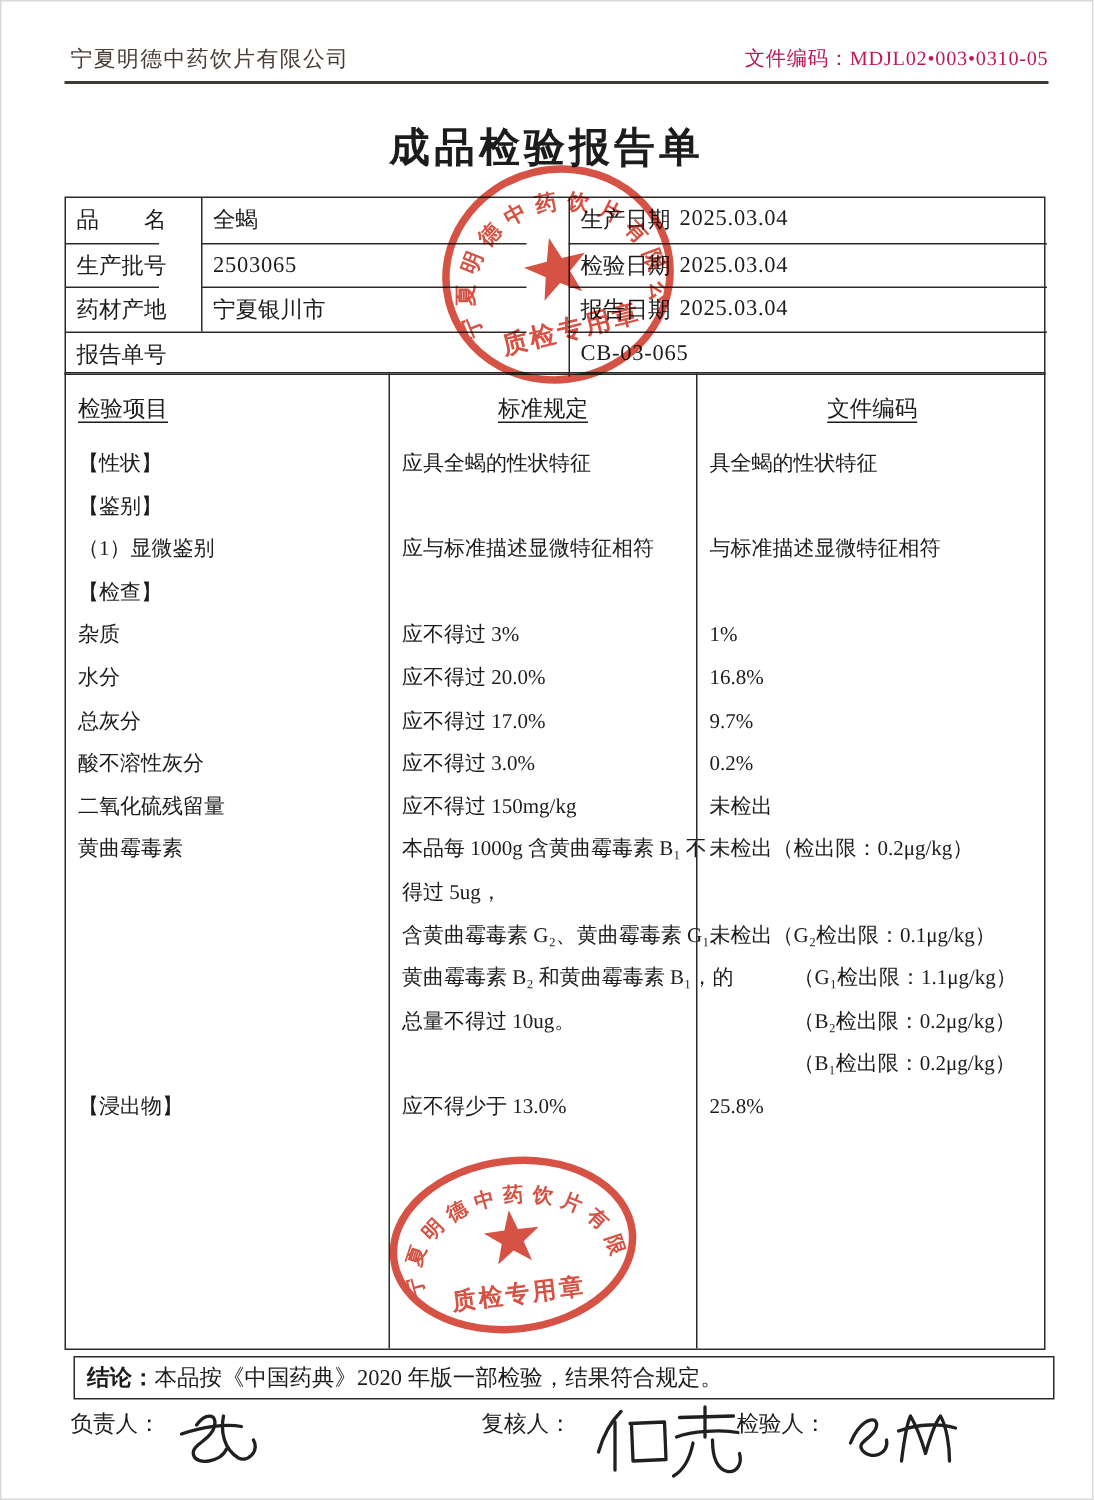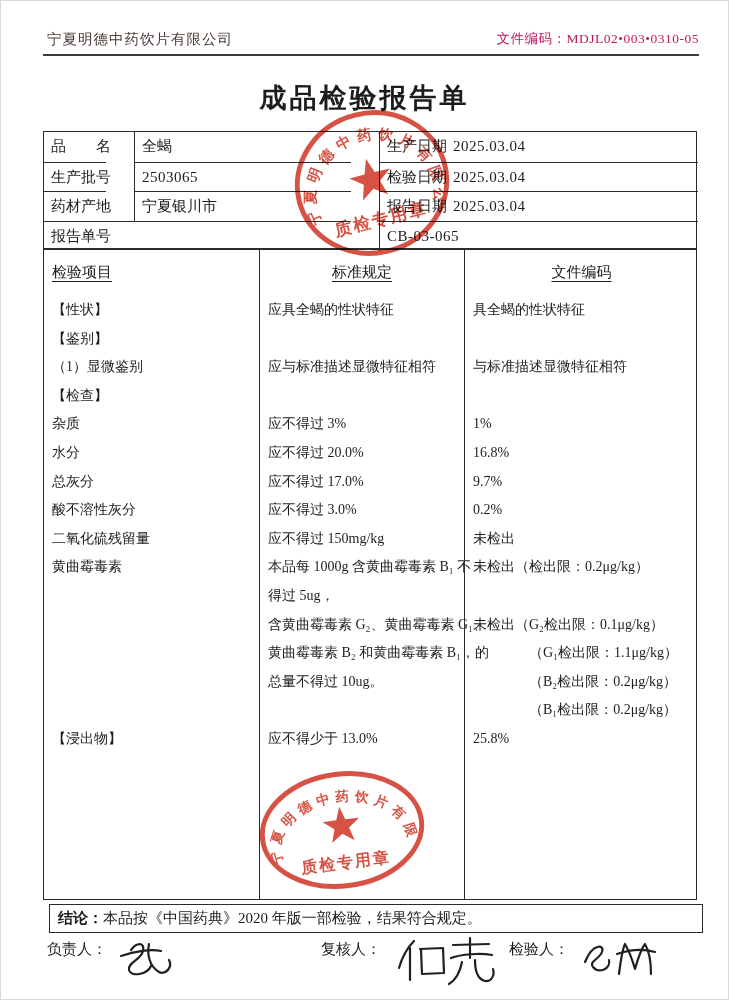--- a/index.html
+++ b/index.html
@@ -43,21 +43,21 @@
   
   .conclusion{
     position:absolute;left:49px;top:903.5px;width:654px;height:29px;
     border:1.6px solid #2e2a28;box-sizing:border-box;display:flex;align-items:center;
     padding-left:8px;font-size:15px;
   }
   .conclusion .clabel{font-weight:bold;}
   
   .sigrow{position:absolute;left:43px;top:938px;width:654px;height:55px;font-size:15px;}
   .siggroup{position:absolute;top:2px;display:flex;align-items:flex-start;}
-  .sg1{left:4px;} .sg2{left:278px;} .sg3{left:466px;}
+  .sg1{left:4px;} .sg2{left:278px;} .sg3{left:448px;}
   .sig-svg{margin-left:6px;margin-top:-4px;}
   .sig-svg path{stroke:#20201f;stroke-width:2.2;fill:none;stroke-linecap:round;stroke-linejoin:round;}
   
   .stamp{position:absolute;mix-blend-mode:multiply;opacity:.88;}
   .stamp-top{left:292px;top:108px;transform:rotate(-14deg);}
   .stamp-bottom{left:256px;top:768px;transform:rotate(-7deg);}
   .stamp text{font-family:"Liberation Serif","DejaVu Serif",serif;font-weight:bold;}
 </style>
 </head>
 <body>

